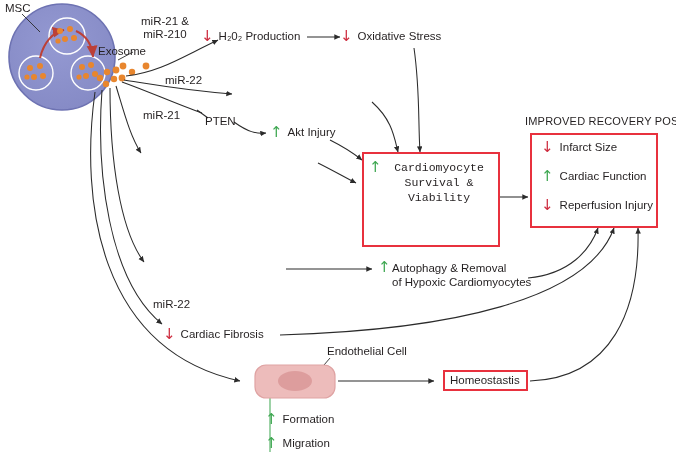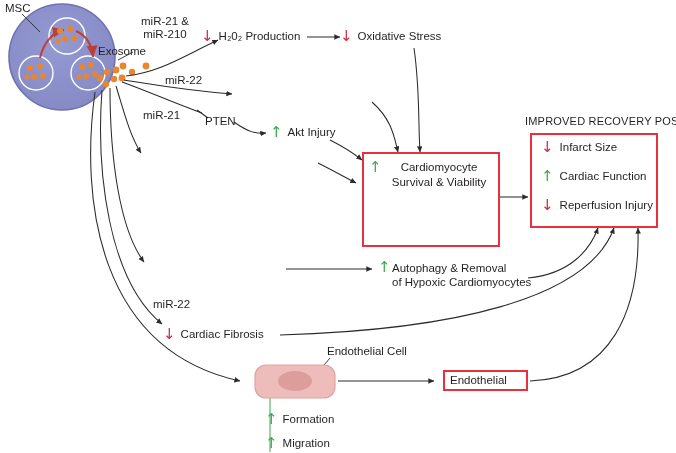--- a/index.html
+++ b/index.html
@@ -174,21 +174,21 @@
   <div style="position:absolute;left:378px;top:261px;">
     <span class="arrowglyph up" style="position:absolute;left:0;top:1px;">↑</span>
     <div style="margin-left:14px;font-size:11.5px;line-height:14px;white-space:nowrap;">
       <div>Autophagy &amp; Removal</div>
       <div>of Hypoxic Cardiomyocytes</div>
     </div>
   </div>
 
   <div style="position:absolute;left:369px;top:160px;width:126px;">
     <span class="arrowglyph up" style="position:absolute;left:0;top:2px;">↑</span>
-    <div style="margin-left:14px;font-size:11.5px;line-height:15px;text-align:center;">
+    <div style="margin-left:14px;font-size:11.5px;line-height:15px;text-align:center;font-family:Liberation Mono, monospace;">
       <div>Cardiomyocyte</div>
       <div>Survival &amp; Viability</div>
     </div>
   </div>
 
   <div class="lbl caps" style="left:525px;top:115px;">IMPROVED RECOVERY POST-MI</div>
 
   <div class="rowtxt" style="left:541px;top:141px;">
     <span class="arrowglyph dn">↓</span><span style="margin-left:6px;">Infarct Size</span>
   </div>
@@ -201,15 +201,15 @@
 
   <div class="lbl" style="left:327px;top:345px;">Endothelial Cell</div>
 
   <div class="rowtxt" style="left:265px;top:413px;">
     <span class="arrowglyph up">↑</span><span style="margin-left:5px;">Formation</span>
   </div>
   <div class="rowtxt" style="left:265px;top:437px;">
     <span class="arrowglyph up">↑</span><span style="margin-left:5px;">Migration</span>
   </div>
 
-  <div class="lbl" style="left:450px;top:374px;">Endothelial</div>
+  <div class="lbl" style="left:450px;top:374px;">Homeostastis</div>
 
 </div>
 
 </body></html>

